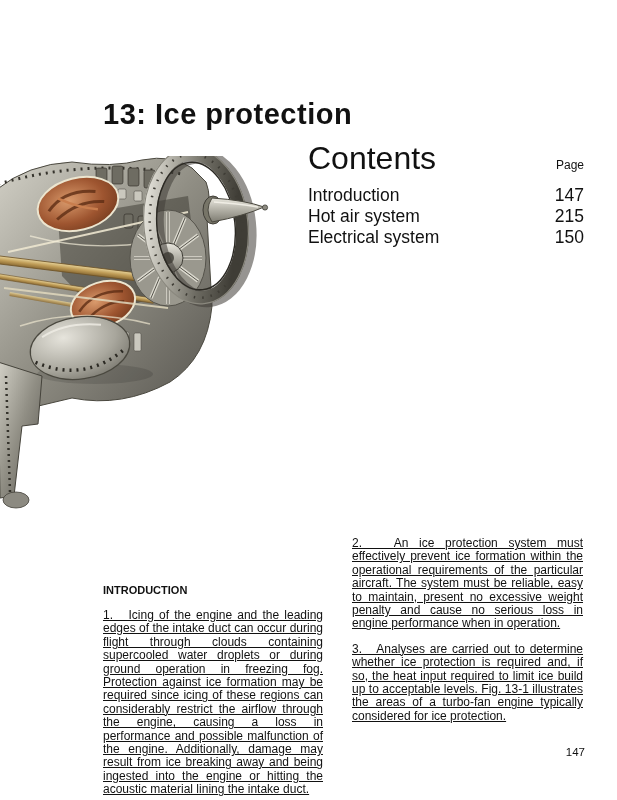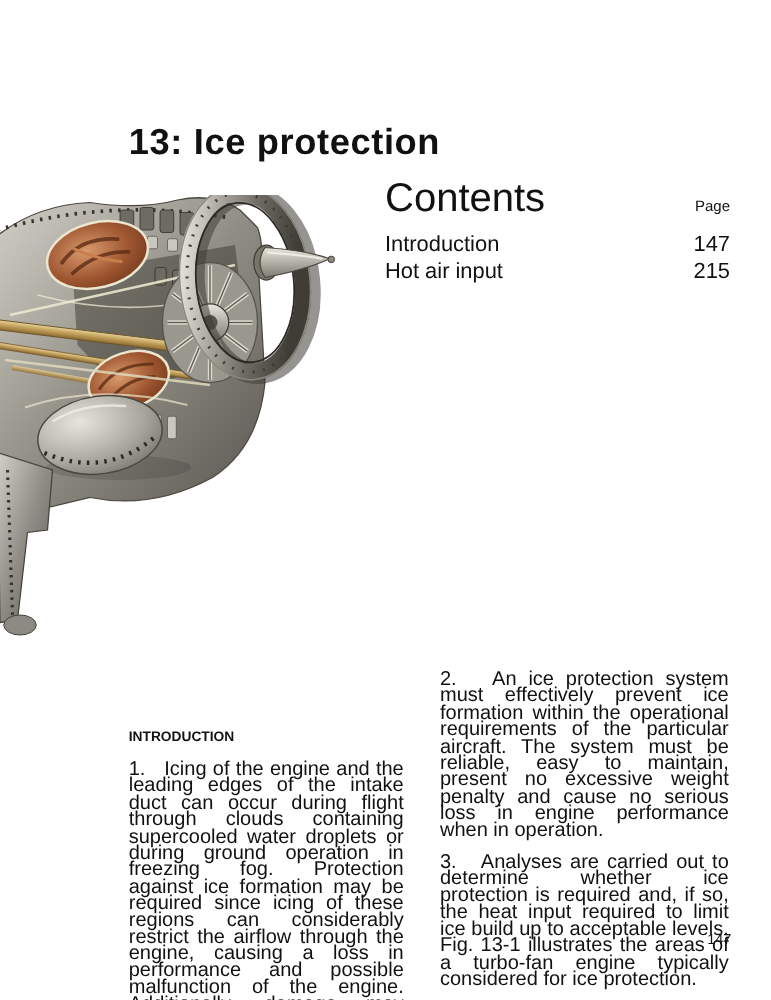--- a/index.html
+++ b/index.html
@@ -16,21 +16,21 @@
   .toc { position:absolute; left:308px; top:141px; width:276px; }
   .toc-head { display:flex; justify-content:space-between; align-items:baseline; }
   .toc-title { font-size:32px; line-height:1.1; }
   .toc-page-label { font-size:12px; }
   .toc-items { margin-top:9px; }
   .toc-row { display:flex; justify-content:space-between; font-size:17.5px; line-height:21px; }
 
   .col-left  { position:absolute; left:103px; top:584px; width:236px; }
   .col-right { position:absolute; left:352px; top:537px; width:247px; }
   .section-heading { font-size:11px; font-weight:bold; margin:0 0 13px 0; }
-  .body-text { font-size:16px; line-height:13.4px; text-align:justify; margin:0 16px 12px 0; }
+  .body-text { font-size:12px; line-height:13.4px; text-align:justify; margin:0 16px 12px 0;text-decoration:underline; }
 
   .page-number { position:absolute; right:32px; top:746px; font-size:11.5px; }
 </style>
 </head>
 <body>
 
 <div class="page">
 
   <h1 class="chapter-title">13: Ice protection</h1>
 
@@ -190,22 +190,26 @@
     <div class="toc-head">
       <span class="toc-title">Contents</span>
       <span class="toc-page-label">Page</span>
     </div>
     <div class="toc-items">
       <div class="toc-row">
         <span>Introduction</span>
         <span>147</span>
       </div>
       <div class="toc-row">
-        <span>Hot air input</span>
+        <span>Hot air system</span>
         <span>215</span>
+      </div>
+      <div class="toc-row">
+        <span>Electrical system</span>
+        <span>150</span>
       </div>
     </div>
   </div>
 
   <div class="col-left">
     <h2 class="section-heading">INTRODUCTION</h2>
     <p class="body-text">1.&nbsp;&nbsp;&nbsp;Icing of the engine and the leading edges of the intake duct can occur during flight through clouds containing supercooled water droplets or during ground operation in freezing fog. Protection against ice formation may be required since icing of these regions can considerably restrict the airflow through the engine, causing a loss in performance and possible malfunction of the engine. Additionally, damage may result from ice breaking away and being ingested into the engine or hitting the acoustic material lining the intake duct.</p>
   </div>
 
   <div class="col-right">

